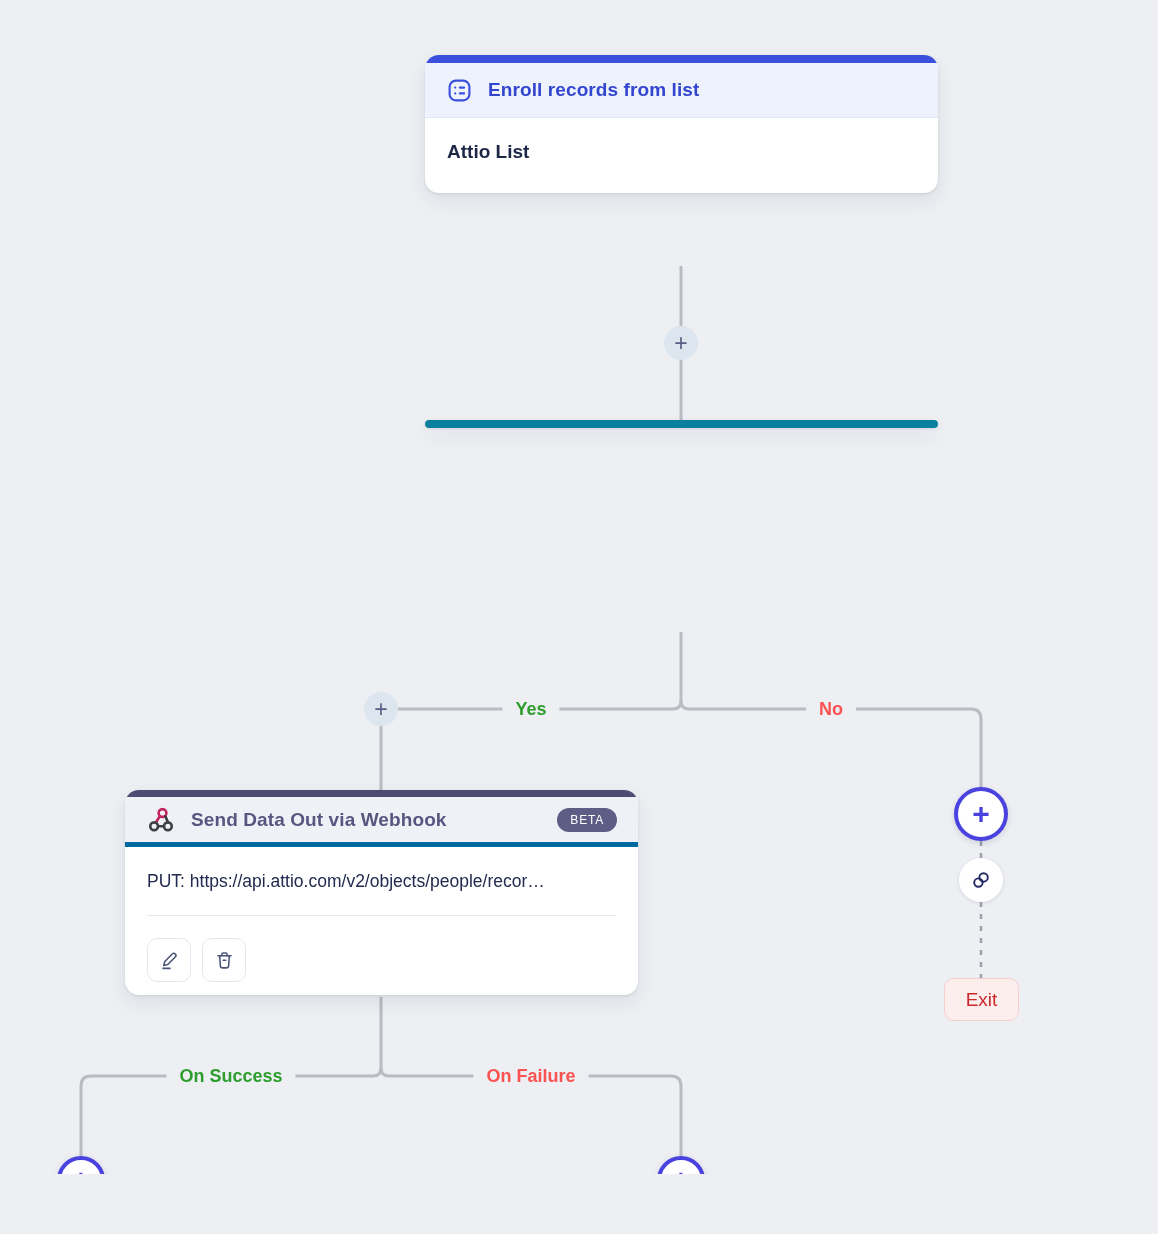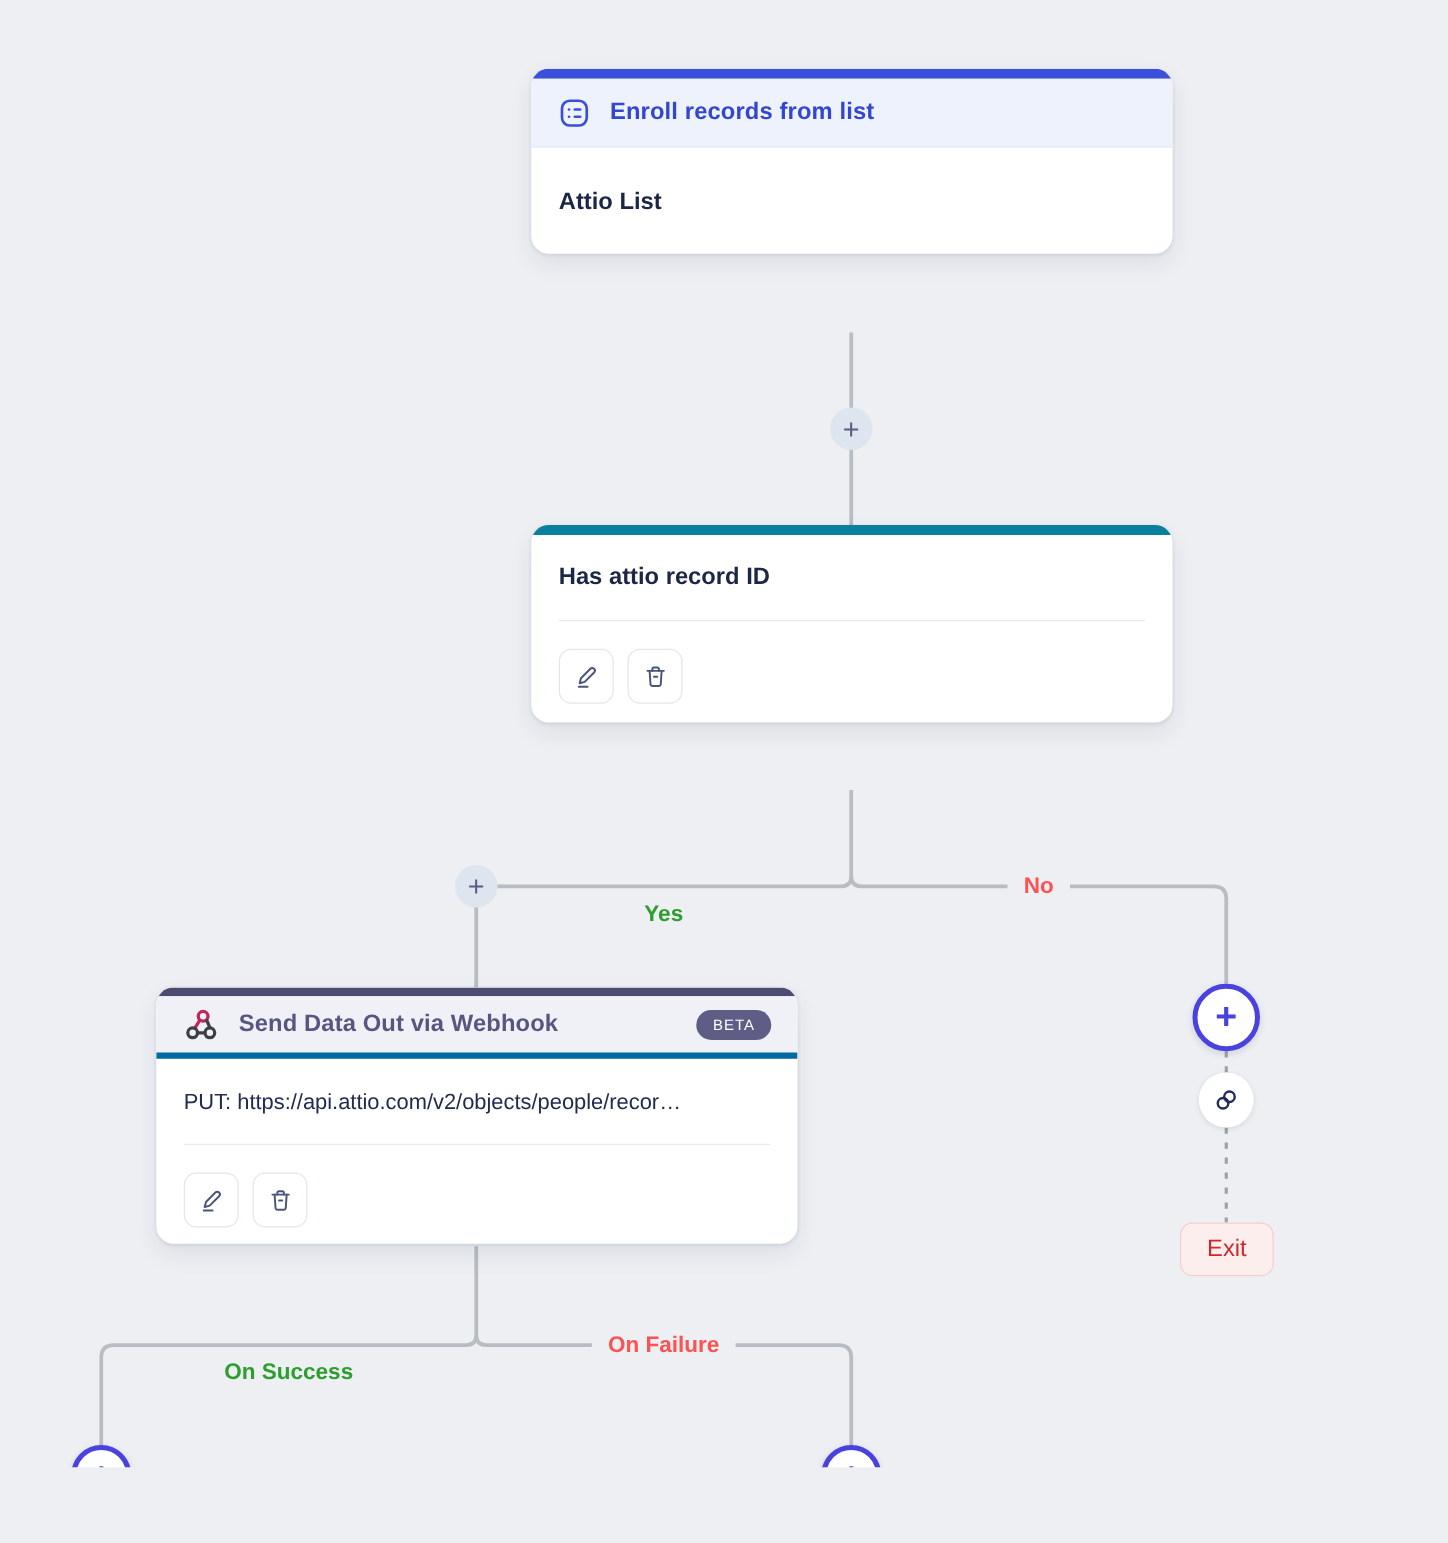--- a/index.html
+++ b/index.html
@@ -21,21 +21,21 @@
   .canvas{position:relative;width:1158px;height:1174px;background:var(--page-bg);overflow:hidden;}
   .wires{position:absolute;left:0;top:0;z-index:0;}
   .wire{fill:none;stroke:var(--line);stroke-width:3;}
   .wire.dashed{stroke:var(--dash);stroke-width:2.5;stroke-dasharray:5 7;}
 
   .node-card{position:absolute;width:513px;border-radius:14px;background:#fff;
     box-shadow:0 1px 3px rgba(25,35,70,.10),0 8px 20px rgba(25,35,70,.08);z-index:2;overflow:hidden;cursor:pointer;}
   .accent-bar{height:8px;}
   .node-header{display:flex;align-items:center;gap:15px;padding:0 21px;height:55px;}
   .node-title{font-size:19px;font-weight:700;letter-spacing:.1px;}
-  .node-body{padding:32px 22px 29px;}
+  .node-body{padding:22px 22px 29px;}
   .body-text{font-size:19px;line-height:24px;font-weight:600;color:var(--body-text);}
   .divider{height:1px;background:#e7e9f0;margin:22px 0;}
 
   
   .trigger-card{left:425px;top:55px;}
   .trigger-card .accent-bar{background:var(--trigger-accent);}
   .trigger-card .node-header{background:var(--trigger-header-bg);border-bottom:1px solid #e1e8f8;}
   .trigger-card .node-title{color:var(--trigger-title);}
   .edit-trigger-btn{display:block;width:100%;height:50px;margin-top:22px;background:#fff;
     border:1.4px solid var(--button-border);border-radius:9px;color:var(--button-text);
@@ -72,21 +72,21 @@
   .add-btn.lg{width:54px;height:54px;font-size:30px;}
   .add-btn.md{width:48px;height:48px;font-size:27px;}
 
   .link-circle{position:absolute;left:959px;top:858px;width:44px;height:44px;border-radius:50%;background:#fff;
     display:flex;align-items:center;justify-content:center;color:var(--link-icon);z-index:3;
     box-shadow:0 1px 4px rgba(40,40,90,.12);cursor:pointer;border:none;}
   .link-circle svg{width:22px;height:22px;}
 
   .branch-label{position:absolute;transform:translate(-50%,-50%);background:var(--page-bg);
     padding:2px 13px;font-size:18px;font-weight:700;z-index:2;white-space:nowrap;}
-  .branch-label.green{color:var(--yes-green);margin-top:22px;}
+  .branch-label.green{color:var(--yes-green);}
   .branch-label.red{color:var(--no-red);}
 
   .exit-badge{position:absolute;left:944px;top:978px;width:75px;height:43px;background:var(--exit-bg);
     border:1px solid var(--exit-border);border-radius:10px;color:var(--exit-red);font-size:19px;
     display:flex;align-items:center;justify-content:center;z-index:3;cursor:pointer;font-family:inherit;text-align:right;}
 
   .ghost-circle{position:absolute;width:44px;height:44px;border-radius:50%;background:#fff;
     box-shadow:0 1px 4px rgba(40,40,90,.12);z-index:3;}
 </style>
 </head>
@@ -124,44 +124,20 @@
       <div class="body-text">Attio List</div>
     </div>
   </div>
 
   <button class="plus-connector" style="left:664px;top:326px;">
     <span>+</span>
   </button>
 
   <div class="node-card condition-card">
     <div class="accent-bar"></div>
-    <div class="node-body">
-      <div class="body-text">Has attio record ID</div>
-      <div class="divider"></div>
-      <div class="icon-row">
-        <button class="icon-btn">
-          <span style="display:flex;">
-            <svg viewBox="0 0 24 24" fill="none" stroke="currentColor" stroke-width="1.8" stroke-linecap="round" stroke-linejoin="round">
-              <path d="M15.2 4.6 a2.4 2.4 0 0 1 3.4 3.4 L10 16.6 l-4.6 1.2 1.2-4.6 Z"></path>
-              <path d="M4.6 21 h8"></path>
-            </svg>
-          </span>
-        </button>
-        <button class="icon-btn">
-          <span style="display:flex;">
-            <svg viewBox="0 0 24 24" fill="none" stroke="currentColor" stroke-width="1.8" stroke-linecap="round" stroke-linejoin="round">
-              <path d="M4.5 6.5 H19.5"></path>
-              <path d="M9 6.5 V5 a1.5 1.5 0 0 1 1.5 -1.5 h3 A1.5 1.5 0 0 1 15 5 v1.5"></path>
-              <path d="M6.5 6.5 l0.8 12 a2.1 2.1 0 0 0 2.1 1.9 h5.2 a2.1 2.1 0 0 0 2.1 -1.9 l0.8 -12"></path>
-              <path d="M10.5 11.8 h3"></path>
-            </svg>
-          </span>
-        </button>
-      </div>
-    </div>
   </div>
 
   <button class="plus-connector" style="left:364px;top:692px;">
     <span>+</span>
   </button>
   <span class="branch-label green" style="left:531px;top:709px;">Yes</span>
   <span class="branch-label red" style="left:831px;top:709px;">No</span>
 
   <div class="node-card webhook-card">
     <div class="accent-bar"></div>

